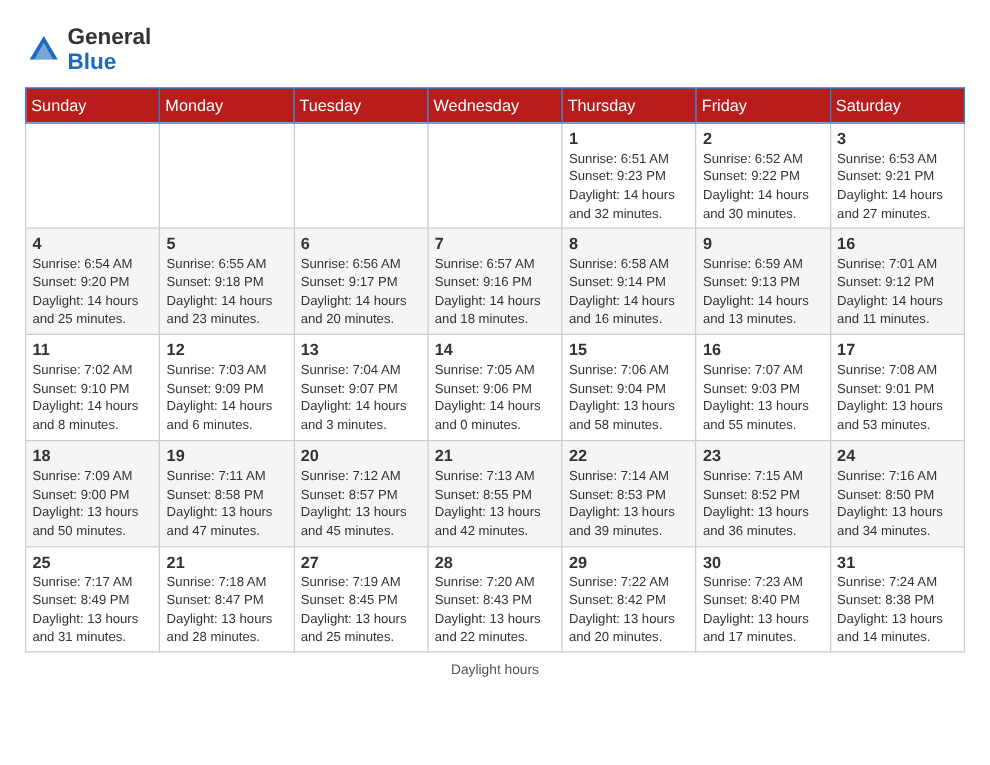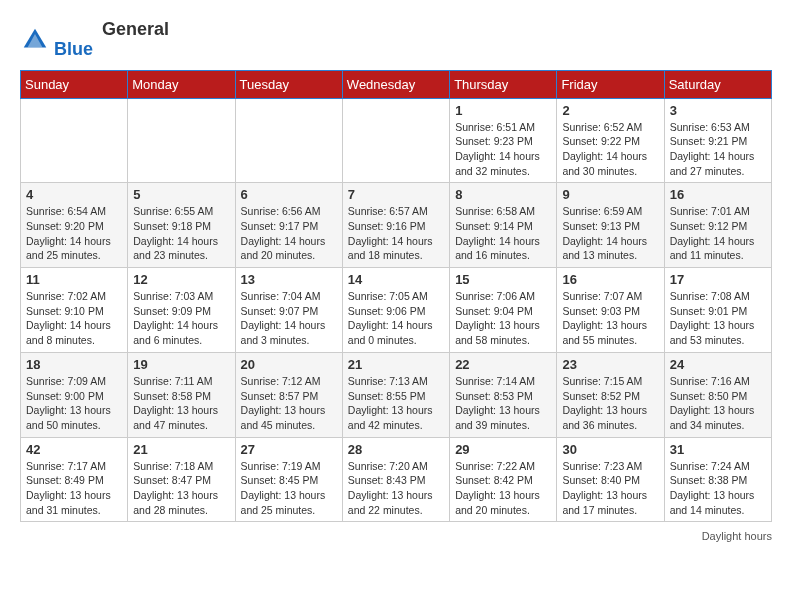--- a/index.html
+++ b/index.html
@@ -19,21 +19,21 @@
     .logo {
       display: flex;
       align-items: center;
       gap: 4px;
     }
     .logo-text {
       font-size: 18px;
       font-weight: bold;
       line-height: 1.1;
     }
-    .logo-text .general { color: #333; margin-left: 48px; }
+    .logo-text .general { color: #333; }
     .logo-text .blue { color: #1a6bbf; }
     .logo-icon {
       width: 30px;
       height: 30px;
     }
     .title-area {
       text-align: right;
     }
     .month-year {
       font-size: 36px;
@@ -85,21 +85,21 @@
       line-height: 1.4;
       font-size: 10.5px;
     }
     .empty-cell {
       background: #fff !important;
     }
     .footer-note {
       margin-top: 8px;
       font-size: 11px;
       color: #555;
-      text-align: right;
+      text-align: center;
     }
     
     .row-odd td { background: #fff; }
     .row-even td { background: #ebebeb; }
   </style>
 </head>
 <body>
 
 <div class="header-area">
   <div class="logo">
@@ -232,21 +232,21 @@
           <div class="day-number">23</div>
           <div class="day-info">Sunrise: 7:15 AM<br>Sunset: 8:52 PM<br>Daylight: 13 hours<br>and 36 minutes.</div>
         </td>
         <td>
           <div class="day-number">24</div>
           <div class="day-info">Sunrise: 7:16 AM<br>Sunset: 8:50 PM<br>Daylight: 13 hours<br>and 34 minutes.</div>
         </td>
       </tr>
       <tr class="row-odd">
         <td>
-          <div class="day-number">42</div>
+          <div class="day-number">25</div>
           <div class="day-info">Sunrise: 7:17 AM<br>Sunset: 8:49 PM<br>Daylight: 13 hours<br>and 31 minutes.</div>
         </td>
         <td>
           <div class="day-number">21</div>
           <div class="day-info">Sunrise: 7:18 AM<br>Sunset: 8:47 PM<br>Daylight: 13 hours<br>and 28 minutes.</div>
         </td>
         <td>
           <div class="day-number">27</div>
           <div class="day-info">Sunrise: 7:19 AM<br>Sunset: 8:45 PM<br>Daylight: 13 hours<br>and 25 minutes.</div>
         </td>

